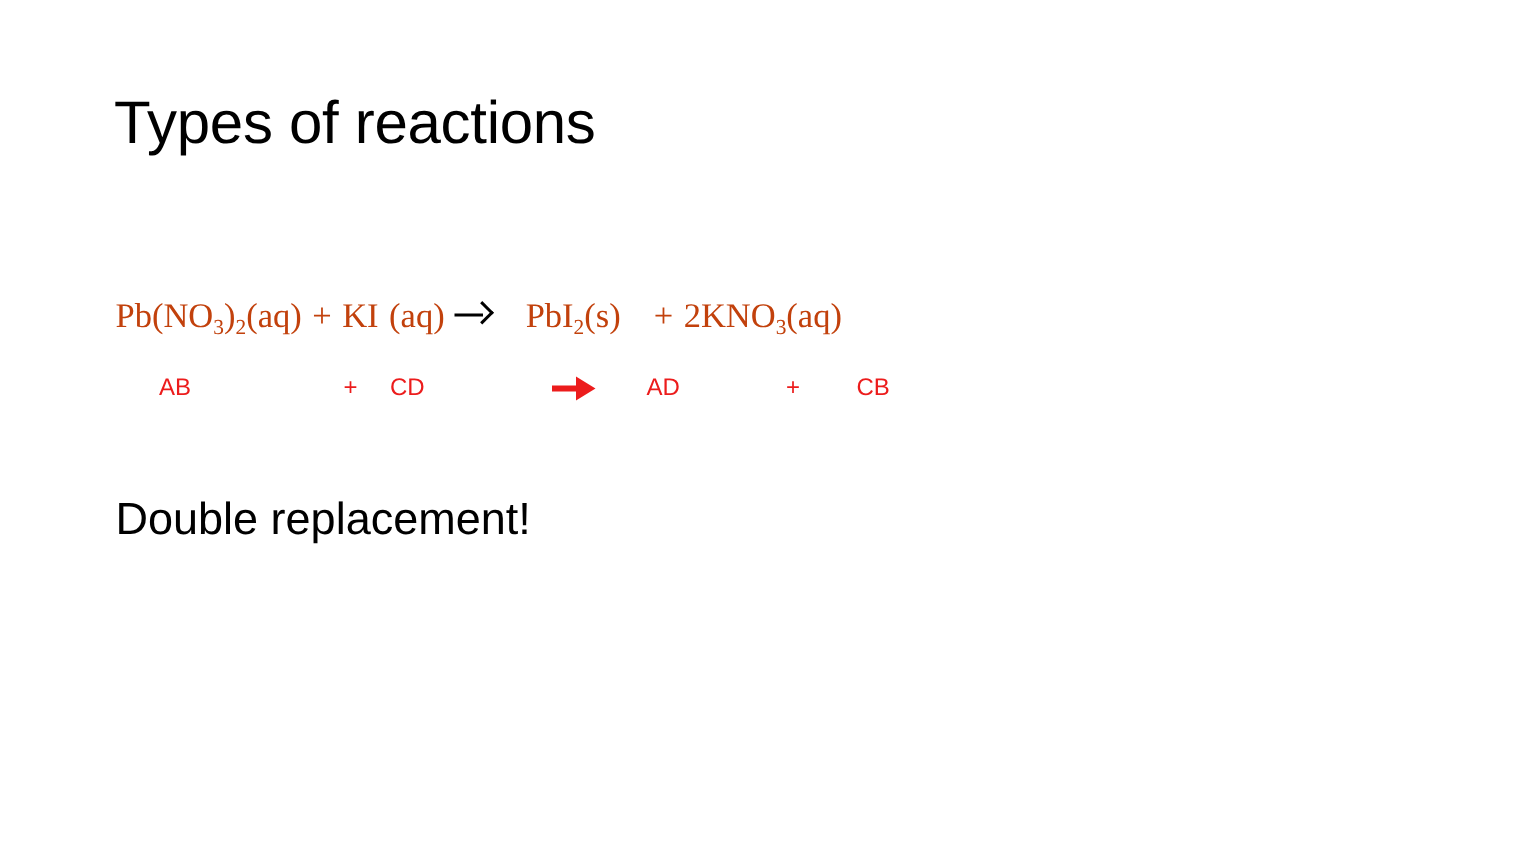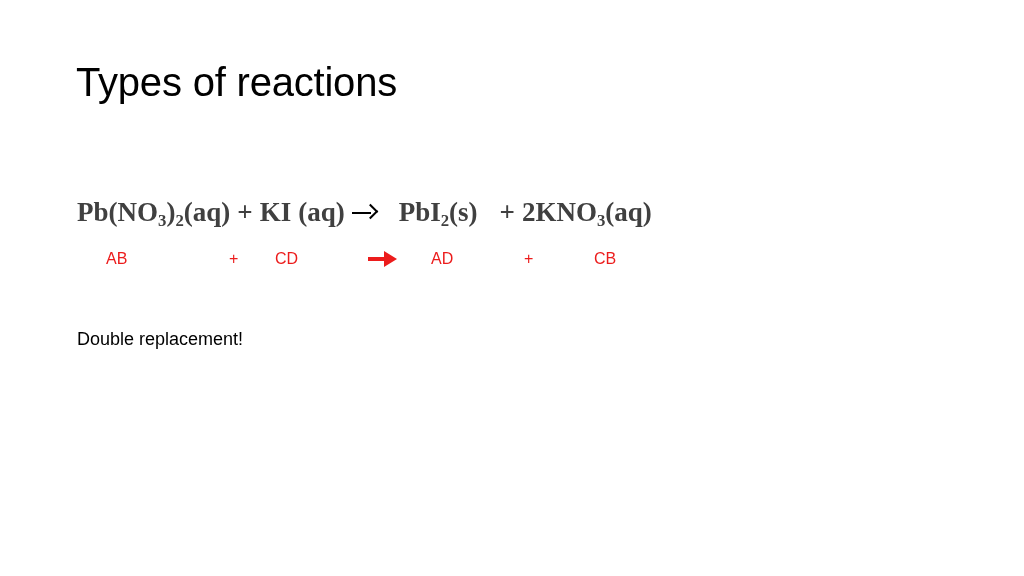--- a/index.html
+++ b/index.html
@@ -32,23 +32,23 @@
     letter-spacing: -0.2px;
     white-space: nowrap;
   }
 
   
   #equation-line {
     position: absolute;
     left: 77px;
     top: 199px;
     font-family: "Liberation Serif", serif;
-    font-size: 27px;
-    font-weight: 700;
-    color: #404040;
+    font-size: 23px;
+    font-weight: 400;
+    color: #c2410c;
     white-space: nowrap;
     line-height: 1.0;
   }
   #equation-line .term {
     display: inline;
   }
   #equation-line sub {
     font-size: 0.62em;
     vertical-align: -0.32em;
     line-height: 0;
@@ -134,43 +134,43 @@
     border-bottom: 8px solid transparent;
     border-left: 13px solid #ec1c1c;
   }
 
   
   #conclusion-line {
     position: absolute;
     left: 77px;
     top: 329px;
     font-family: "Liberation Sans", sans-serif;
-    font-size: 18px;
+    font-size: 30px;
     font-weight: 400;
     color: #000000;
     white-space: nowrap;
     line-height: 1.2;
   }
 </style>
 </head>
 <body>
 
 <div id="slide">
 
   <div id="slide-title">Types of reactions</div>
 
   <div id="equation-line">
     <span class="term"><span>Pb(NO</span><sub>3</sub><span>)</span><sub>2</sub><span>(aq)</span></span><span class="eq-gap-sm"></span><span>+</span><span class="eq-gap-sm"></span><span class="term"><span>KI</span><span class="eq-gap-sm"></span><span>(aq)</span></span><span class="eq-gap-sm"></span><span class="arrow-thin"></span><span class="eq-gap-lg"></span><span class="term"><span>PbI</span><sub>2</sub><span>(s)</span></span><span class="eq-gap-lg"></span><span>+</span><span class="eq-gap-sm"></span><span class="term"><span>2</span><span>KNO</span><sub>3</sub><span>(aq)</span></span>
   </div>
 
   <div id="generic-line" style="color: rgb(236, 28, 28);">
       <span class="gen-tok" style="left: 106px;">AB</span>
       <span class="gen-tok" style="left: 229px;">+</span>
-      <span class="gen-tok" style="left: 275px;">CD</span>
+      <span class="gen-tok" style="left: 260px;">CD</span>
       <span class="arrow-red" style="left: 368px;"></span>
       <span class="gen-tok" style="left: 431px; text-align: right;">AD</span>
       <span class="gen-tok" style="left: 524px;">+</span>
-      <span class="gen-tok" style="left: 571px; margin-left: 23px;">CB</span>
+      <span class="gen-tok" style="left: 571px;">CB</span>
     </div>
 
   <div id="conclusion-line">Double replacement!</div>
 
 </div>
 
 </body></html>

